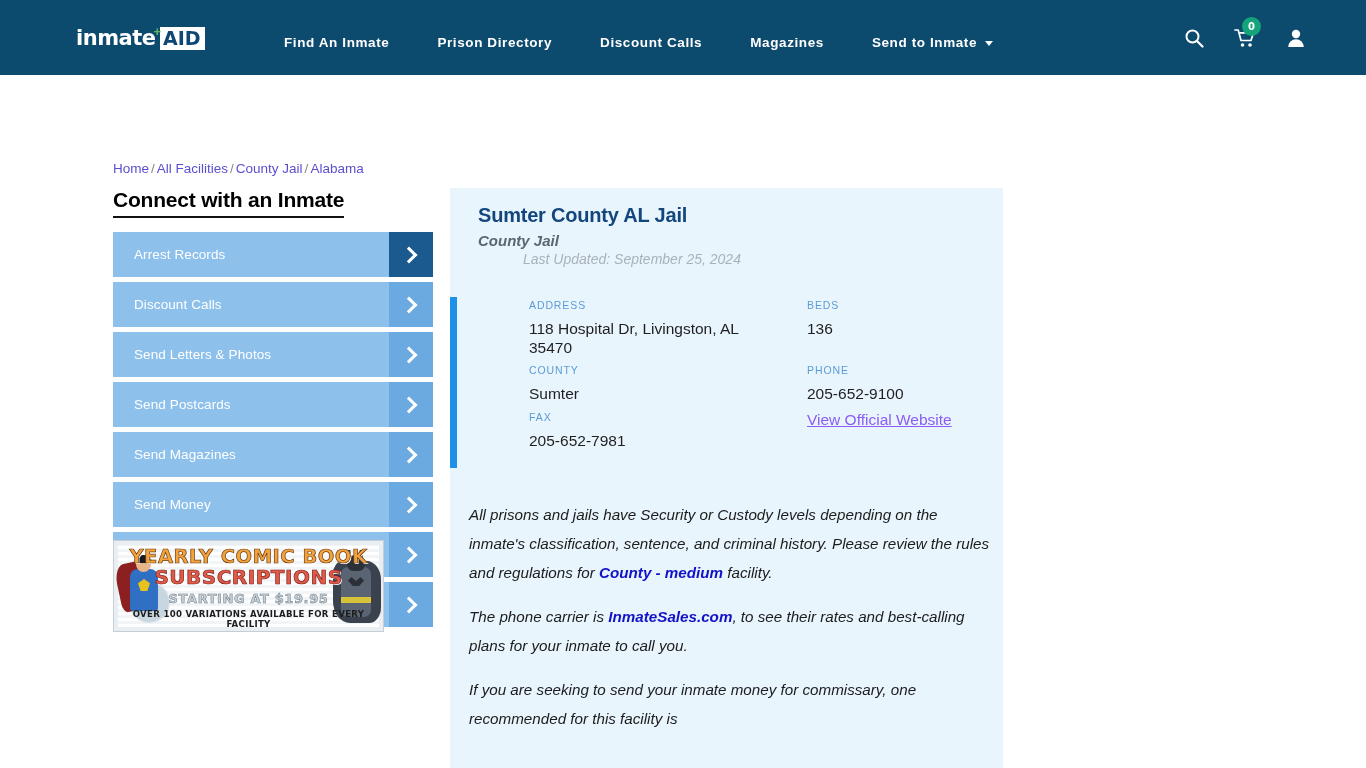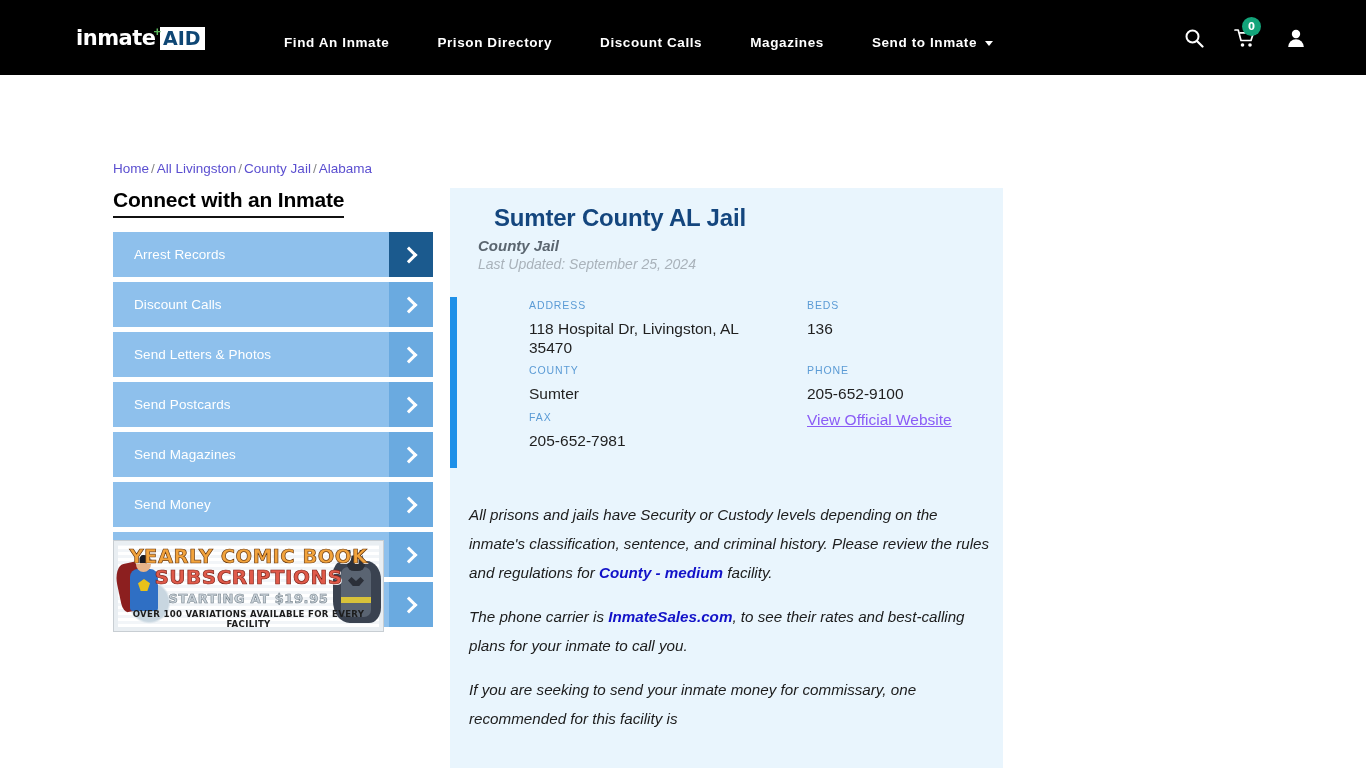--- a/index.html
+++ b/index.html
@@ -10,21 +10,21 @@
     overflow: hidden;
     background: #ffffff;
     font-family: "Liberation Sans", sans-serif;
   }
 
   
   .site-header {
     position: relative;
     width: 1366px;
     height: 75px;
-    background: #000000;
+    background: #0c4a6e;
     display: flex;
     align-items: center;
   }
   .logo {
     position: absolute;
     left: 76px; top: 26px;
     display: flex;
     align-items: center;
     height: 24px;
     cursor: pointer;
@@ -301,38 +301,39 @@
   
   .card {
     position: absolute;
     left: 450px; top: 113px;
     width: 553px;
     height: 655px;
     background: #e9f5fd;
   }
   .facility-title {
     margin: 0;
-    padding: 16px 0 0 44px;
-    font-size: 24px;
+    padding: 16px 0 0 28px;
+    font-size: 20px;
     font-weight: bold;
     color: #14467e;
     letter-spacing: -0.2px;
   }
   .facility-subtitle {
     padding: 5px 0 0 28px;
     font-size: 15px;
     font-weight: bold;
     font-style: italic;
     color: #5b6670;
   }
   .facility-updated {
     padding: 2px 0 0 28px;
     font-size: 14px;
     font-style: italic;
     color: #a9b2ba;
+    margin-left: 45px;
   }
 
   .info-block {
     position: absolute;
     left: 0; top: 109px;
     width: 553px;
     height: 171px;
     padding-left: 44px;
     border-left: 7px solid #1e90e8;
   }
@@ -430,21 +431,21 @@
         <circle cx="10" cy="6" r="4.2" fill="#ffffff"></circle>
         <path d="M2.2 19 a7.8 7.8 0 0 1 15.6 0 z" fill="#ffffff"></path>
       </svg>
     </span>
   </div>
 </div>
 
 <div class="page">
 
   <div class="breadcrumb">
-    <a>Home</a><span class="sep">/</span><a>All Livingston</a><span class="sep">/</span><a>County Jail</a><span class="sep">/</span><a>Alabama</a>
+    <a>Home</a><span class="sep">/</span><a>All Facilities</a><span class="sep">/</span><a>County Jail</a><span class="sep">/</span><a>Alabama</a>
   </div>
 
   <div class="sidebar">
     <h2 class="sidebar-title">Connect with an Inmate</h2>
 
     <div class="side-btn active">
       <span class="side-btn-label">Arrest Records</span>
       <span class="side-btn-arrow">
           <i class="chev"></i>
         </span>

